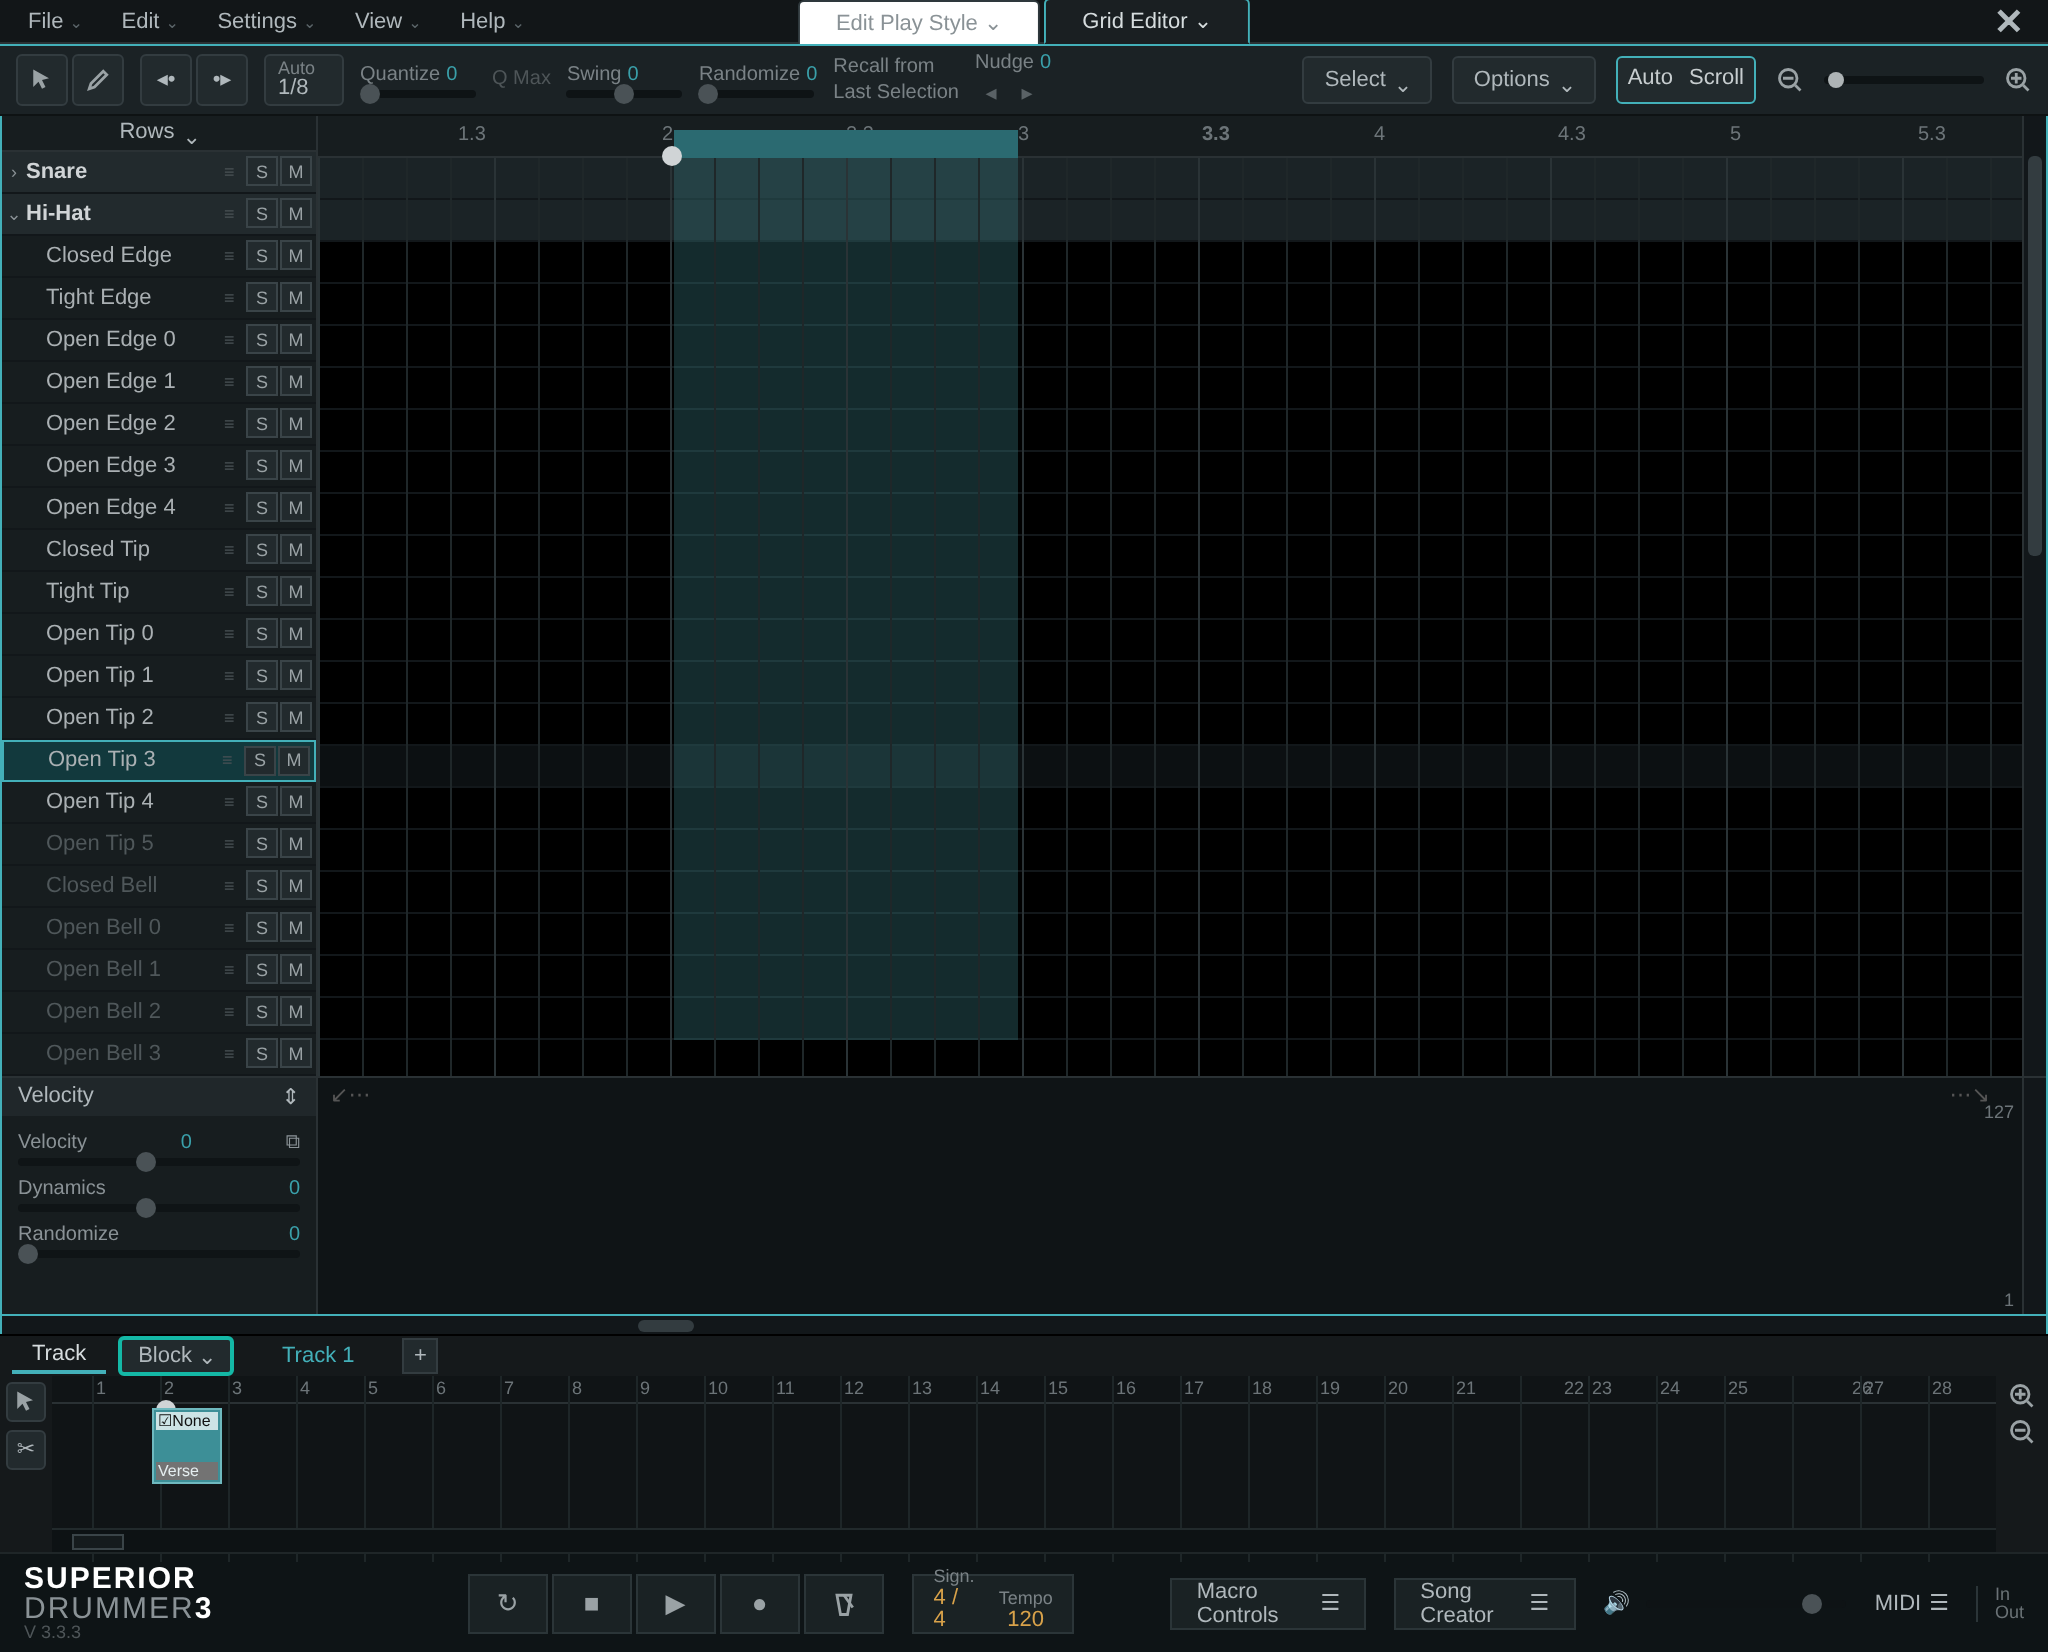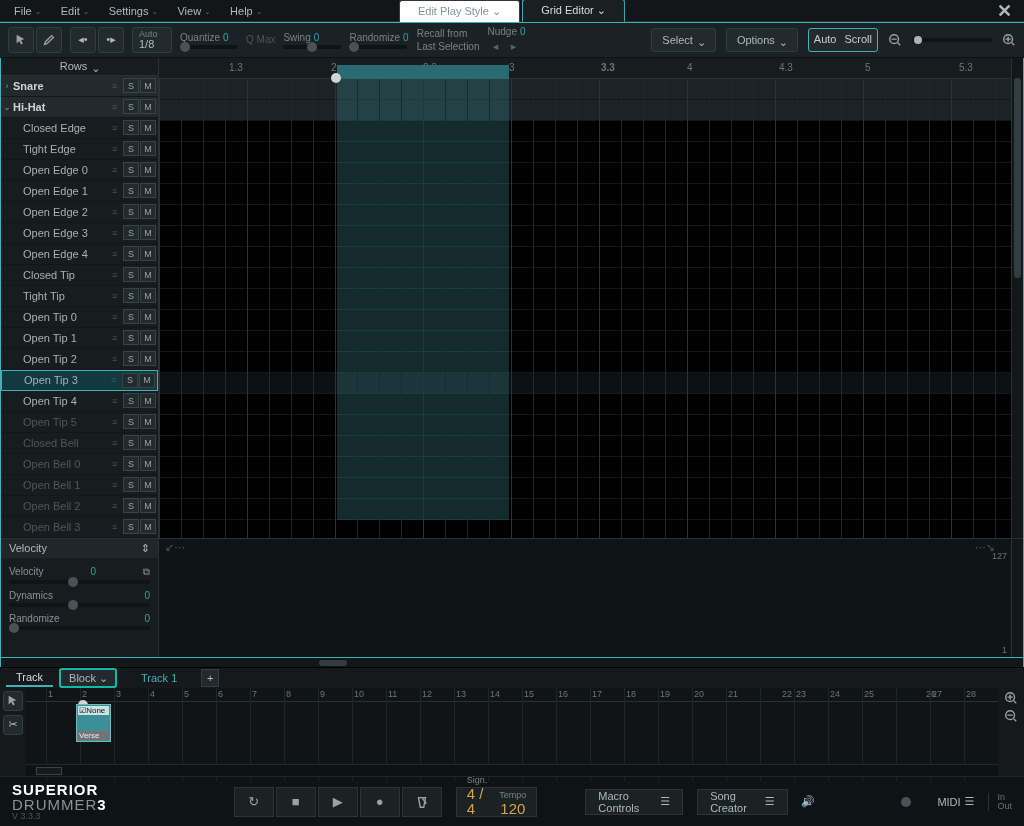--- a/index.html
+++ b/index.html
@@ -105,21 +105,21 @@
   .brand{display:flex;flex-direction:column;line-height:1;}
   .brand .t{font-size:15px;letter-spacing:1px;}
   .brand .t b{color:#fff;font-weight:700;}
   .brand .t span{color:#8a9296;font-weight:300;}
   .brand .v{font-size:9px;color:#4e5558;}
   .transport{display:flex;gap:2px;margin-left:60px;}
   .tp-btn{width:40px;height:30px;background:#1a2224;border:1px solid #2b3538;display:flex;align-items:center;justify-content:center;cursor:pointer;font-size:13px;color:#9aa2a5;}
   .sign-tempo{display:flex;gap:12px;background:#1a2224;border:1px solid #2b3538;height:30px;padding:0 10px;align-items:flex-end;}
   .st{display:flex;flex-direction:column;align-items:center;line-height:1;gap:1px;}
   .st .l{font-size:9px;color:#7a8286;}
-  .st .v{font-size:15px;color:#d8a24a;}
+  .st .v{font-size:11px;color:#d8a24a;}
   .macro{height:26px;padding:0 12px;background:#1a2224;border:1px solid #2b3538;display:flex;align-items:center;gap:6px;cursor:pointer;}
   .vol{display:flex;align-items:center;gap:8px;}
   .midi{display:flex;align-items:center;gap:4px;}
   .io{display:flex;flex-direction:column;line-height:1;font-size:9px;color:#6a7276;border-left:1px solid #2b3538;padding-left:8px;}
 
   svg{width:14px;height:14px;stroke:#9aa2a5;stroke-width:1.6;fill:none;}
   .chev svg,.chev{width:8px;height:8px;}
 </style>
 </head>
 <body>

